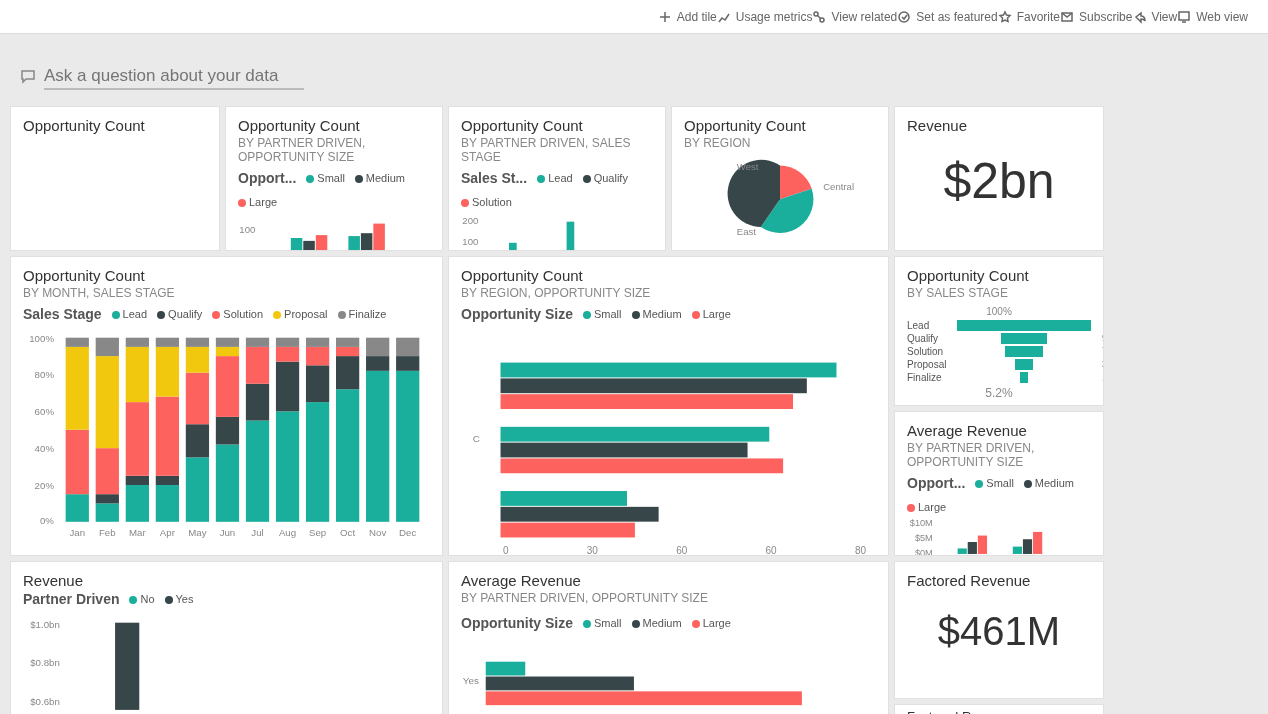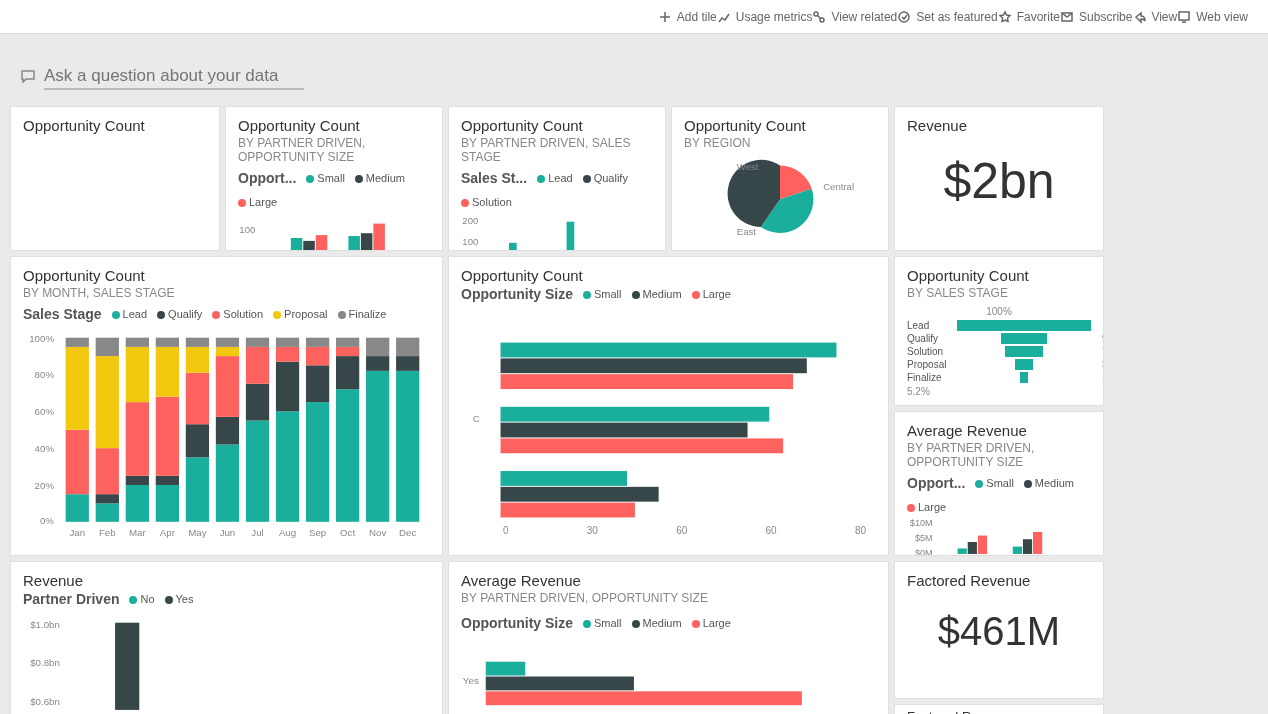--- a/index.html
+++ b/index.html
@@ -273,20 +273,21 @@
             <text x="304" y="215" class="axis-text" text-anchor="middle">Sep</text>
             <text x="335" y="215" class="axis-text" text-anchor="middle">Oct</text>
             <text x="366" y="215" class="axis-text" text-anchor="middle">Nov</text>
             <text x="397" y="215" class="axis-text" text-anchor="middle">Dec</text>
           </g>
     </svg>
   </div>
 
   <div class="tile row2-tile" style="width:441px">
     <div class="tile-title">Opportunity Count</div>
+    <div class="tile-sub">BY REGION, OPPORTUNITY SIZE</div>
     <div class="legend">
       <span class="legend-label">Opportunity Size</span>
       <span><span class="dot" style="background:#1aaf9d"></span><span>Small</span></span>
       <span><span class="dot" style="background:#374649"></span><span>Medium</span></span>
       <span><span class="dot" style="background:#fd625e"></span><span>Large</span></span>
     </div>
     <svg class="chart-svg" viewBox="0 0 420 220">
       <text x="12" y="115" class="axis-text">C</text>
       <rect x="40" y="35" width="340" height="15" class="bar-teal"></rect>
           <rect x="40" y="51" width="310" height="15" class="bar-dark"></rect>
@@ -342,21 +343,21 @@
               </div>
             </div>
             <div class="funnel-row">
               <div class="funnel-label">Finalize</div>
               <div class="funnel-bar-wrap">
                 <div class="funnel-bar" style="width:6%"></div>
                 <span class="funnel-val">14</span>
               </div>
             </div>
           </div>
-      <div style="text-align:left;font-size:10px;color:#888;margin-top:3px">5.2%</div>
+      <div style="text-align:center;font-size:12px;color:#888;margin-top:3px">5.2%</div>
     </div>
     <div class="tile" style="height:145px">
       <div class="tile-title">Average Revenue</div>
       <div class="tile-sub">BY PARTNER DRIVEN, OPPORTUNITY SIZE</div>
       <div class="legend">
         <span class="legend-label">Opport...</span>
         <span><span class="dot" style="background:#1aaf9d"></span><span>Small</span></span>
         <span><span class="dot" style="background:#374649"></span><span>Medium</span></span>
         <span><span class="dot" style="background:#fd625e"></span><span>Large</span></span>
       </div>

